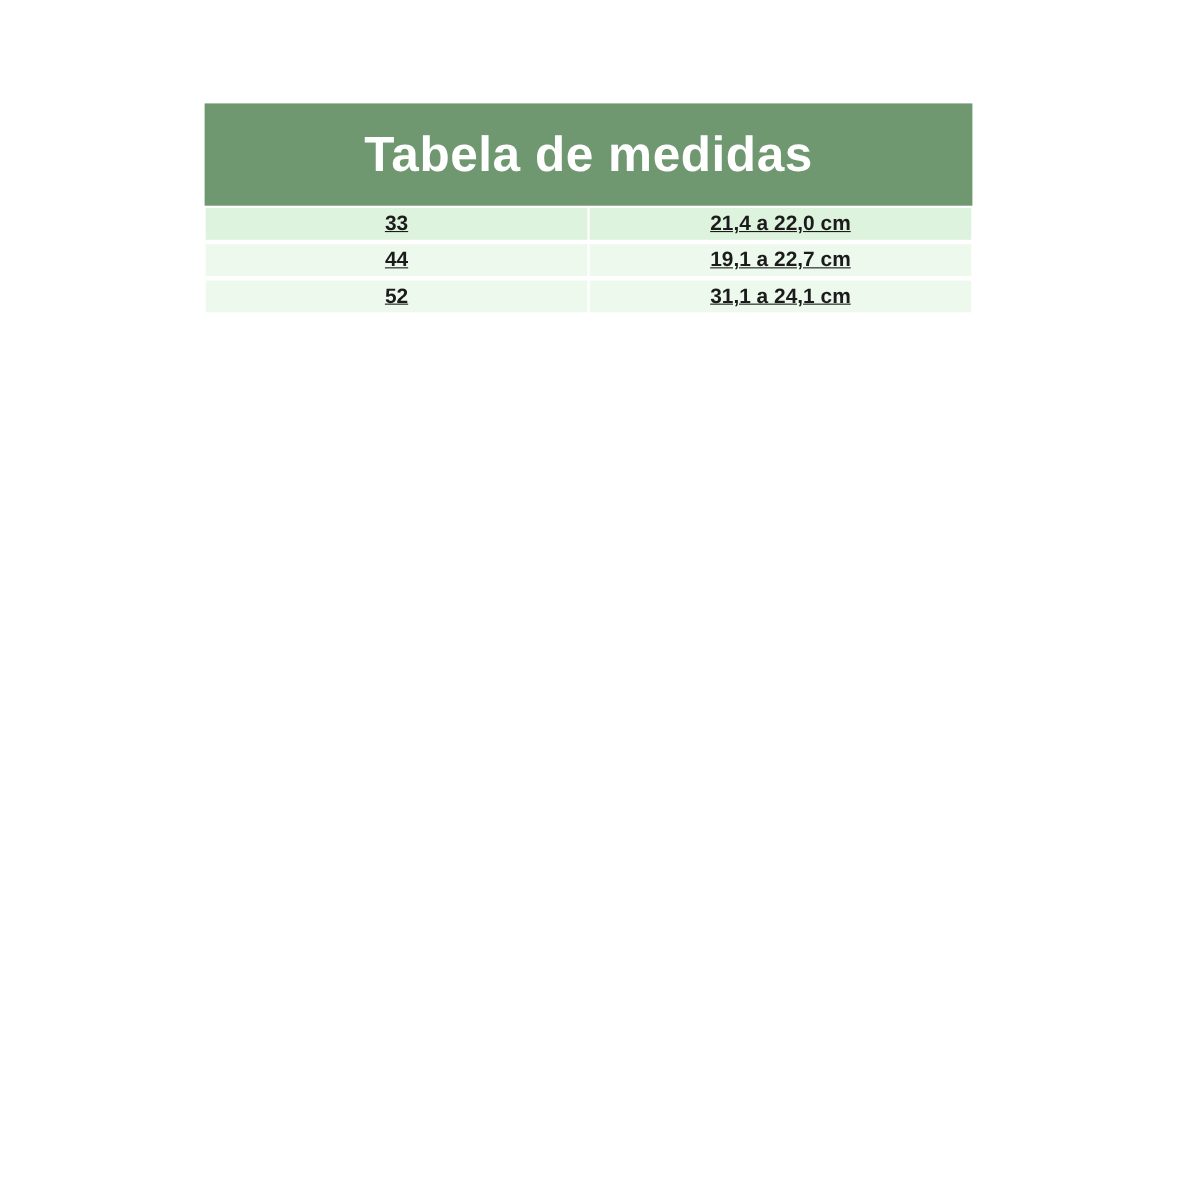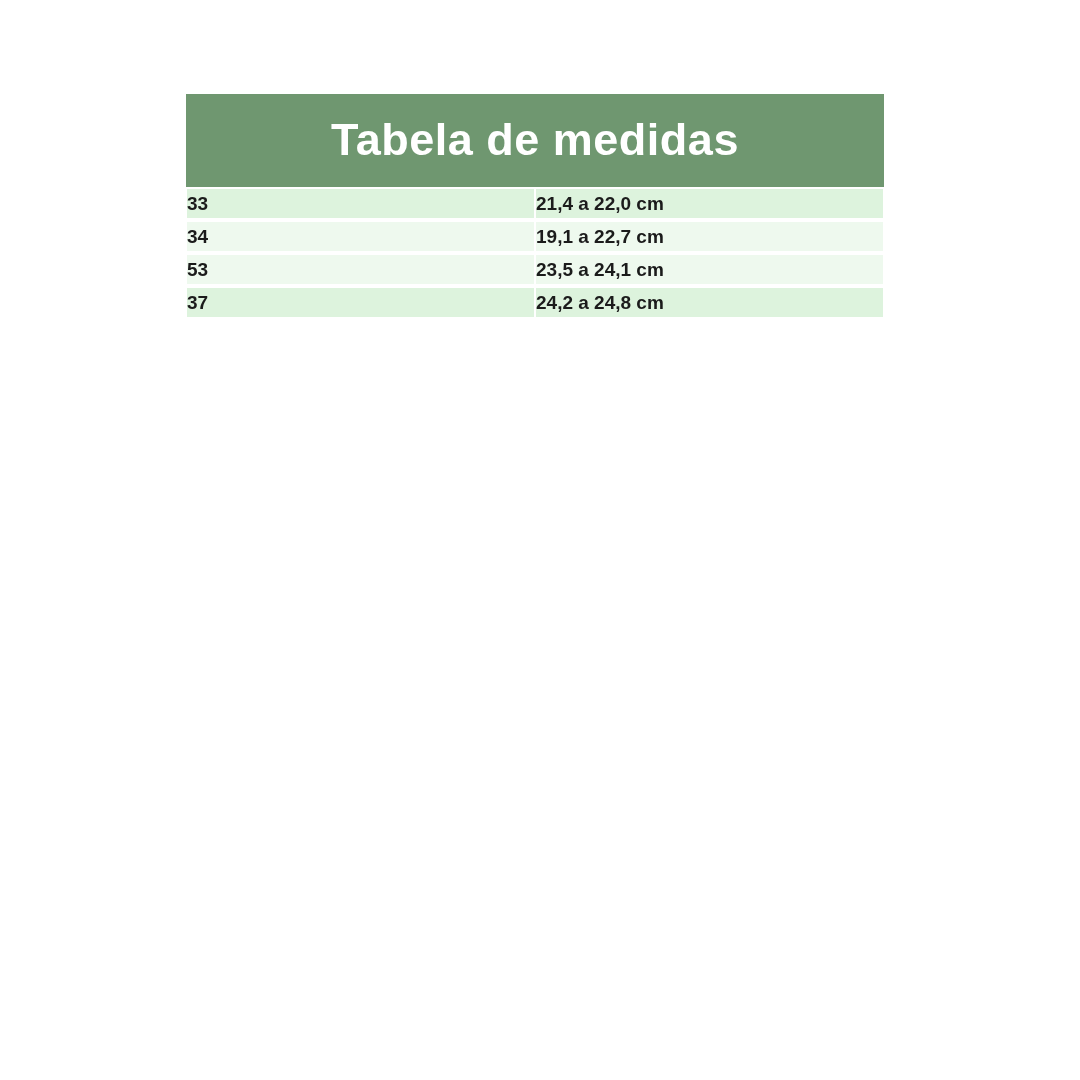--- a/index.html
+++ b/index.html
@@ -43,23 +43,24 @@
     padding: 22px 0 24px 0;
     line-height: 1.05;
   }
 
   .size-table td {
     padding: 0;
     height: 33px;
     font-size: 19px;
     font-weight: bold;
     color: #1b1b1b;
-    text-align: left;
+    text-align: center;
     vertical-align: middle;
     line-height: 1.1;
+    text-decoration: underline;
   }
 
   .col-size {
     width: 328px;
   }
   .col-measure {
     width: 370px;
   }
 
   .row-odd .cell-inner {
@@ -91,38 +92,30 @@
       <tr class="row-odd">
         <td class="col-size">
           <span class="cell-inner">33</span>
         </td>
         <td class="col-measure">
           <span class="cell-inner">21,4 a 22,0 cm</span>
         </td>
       </tr>
       <tr class="row-even">
         <td class="col-size">
-          <span class="cell-inner">34</span>
+          <span class="cell-inner">44</span>
         </td>
         <td class="col-measure">
           <span class="cell-inner">19,1 a 22,7 cm</span>
         </td>
       </tr>
       <tr class="row-even">
         <td class="col-size">
-          <span class="cell-inner">53</span>
+          <span class="cell-inner">52</span>
         </td>
         <td class="col-measure">
-          <span class="cell-inner">23,5 a 24,1 cm</span>
-        </td>
-      </tr>
-      <tr class="row-odd">
-        <td class="col-size">
-          <span class="cell-inner">37</span>
-        </td>
-        <td class="col-measure">
-          <span class="cell-inner">24,2 a 24,8 cm</span>
+          <span class="cell-inner">31,1 a 24,1 cm</span>
         </td>
       </tr>
     </tbody>
   </table>
 
 </div>
 
 </body></html>

